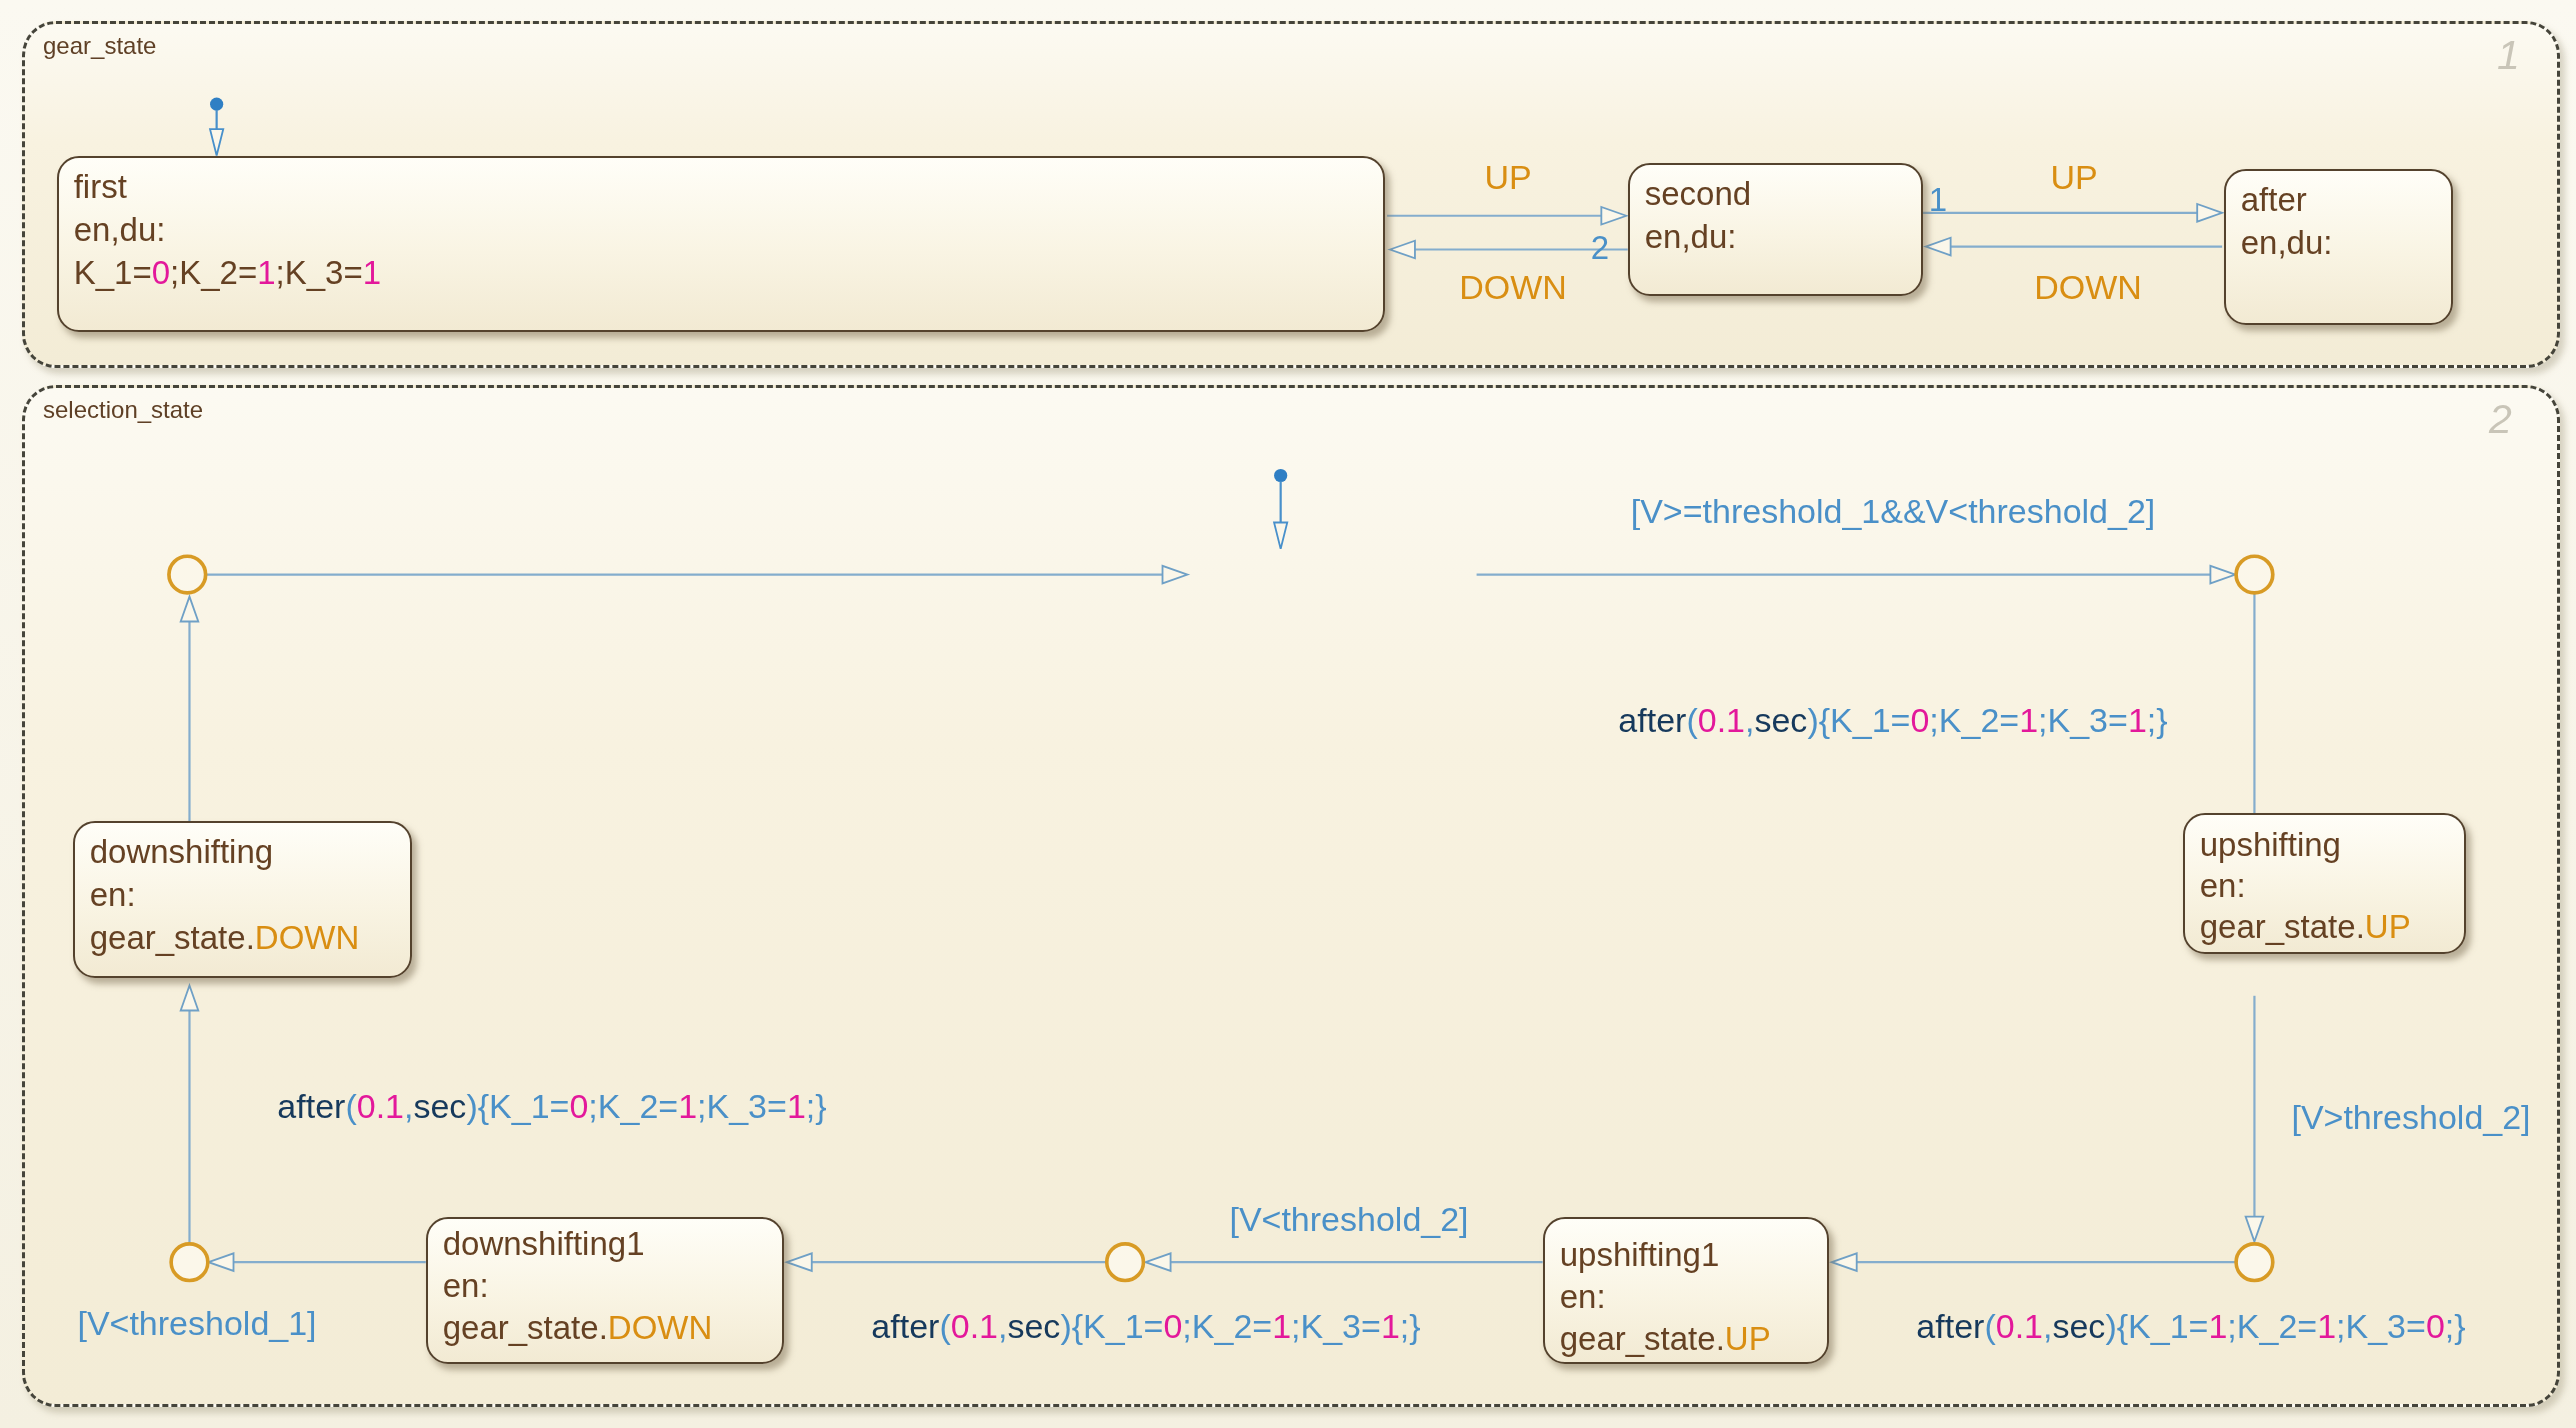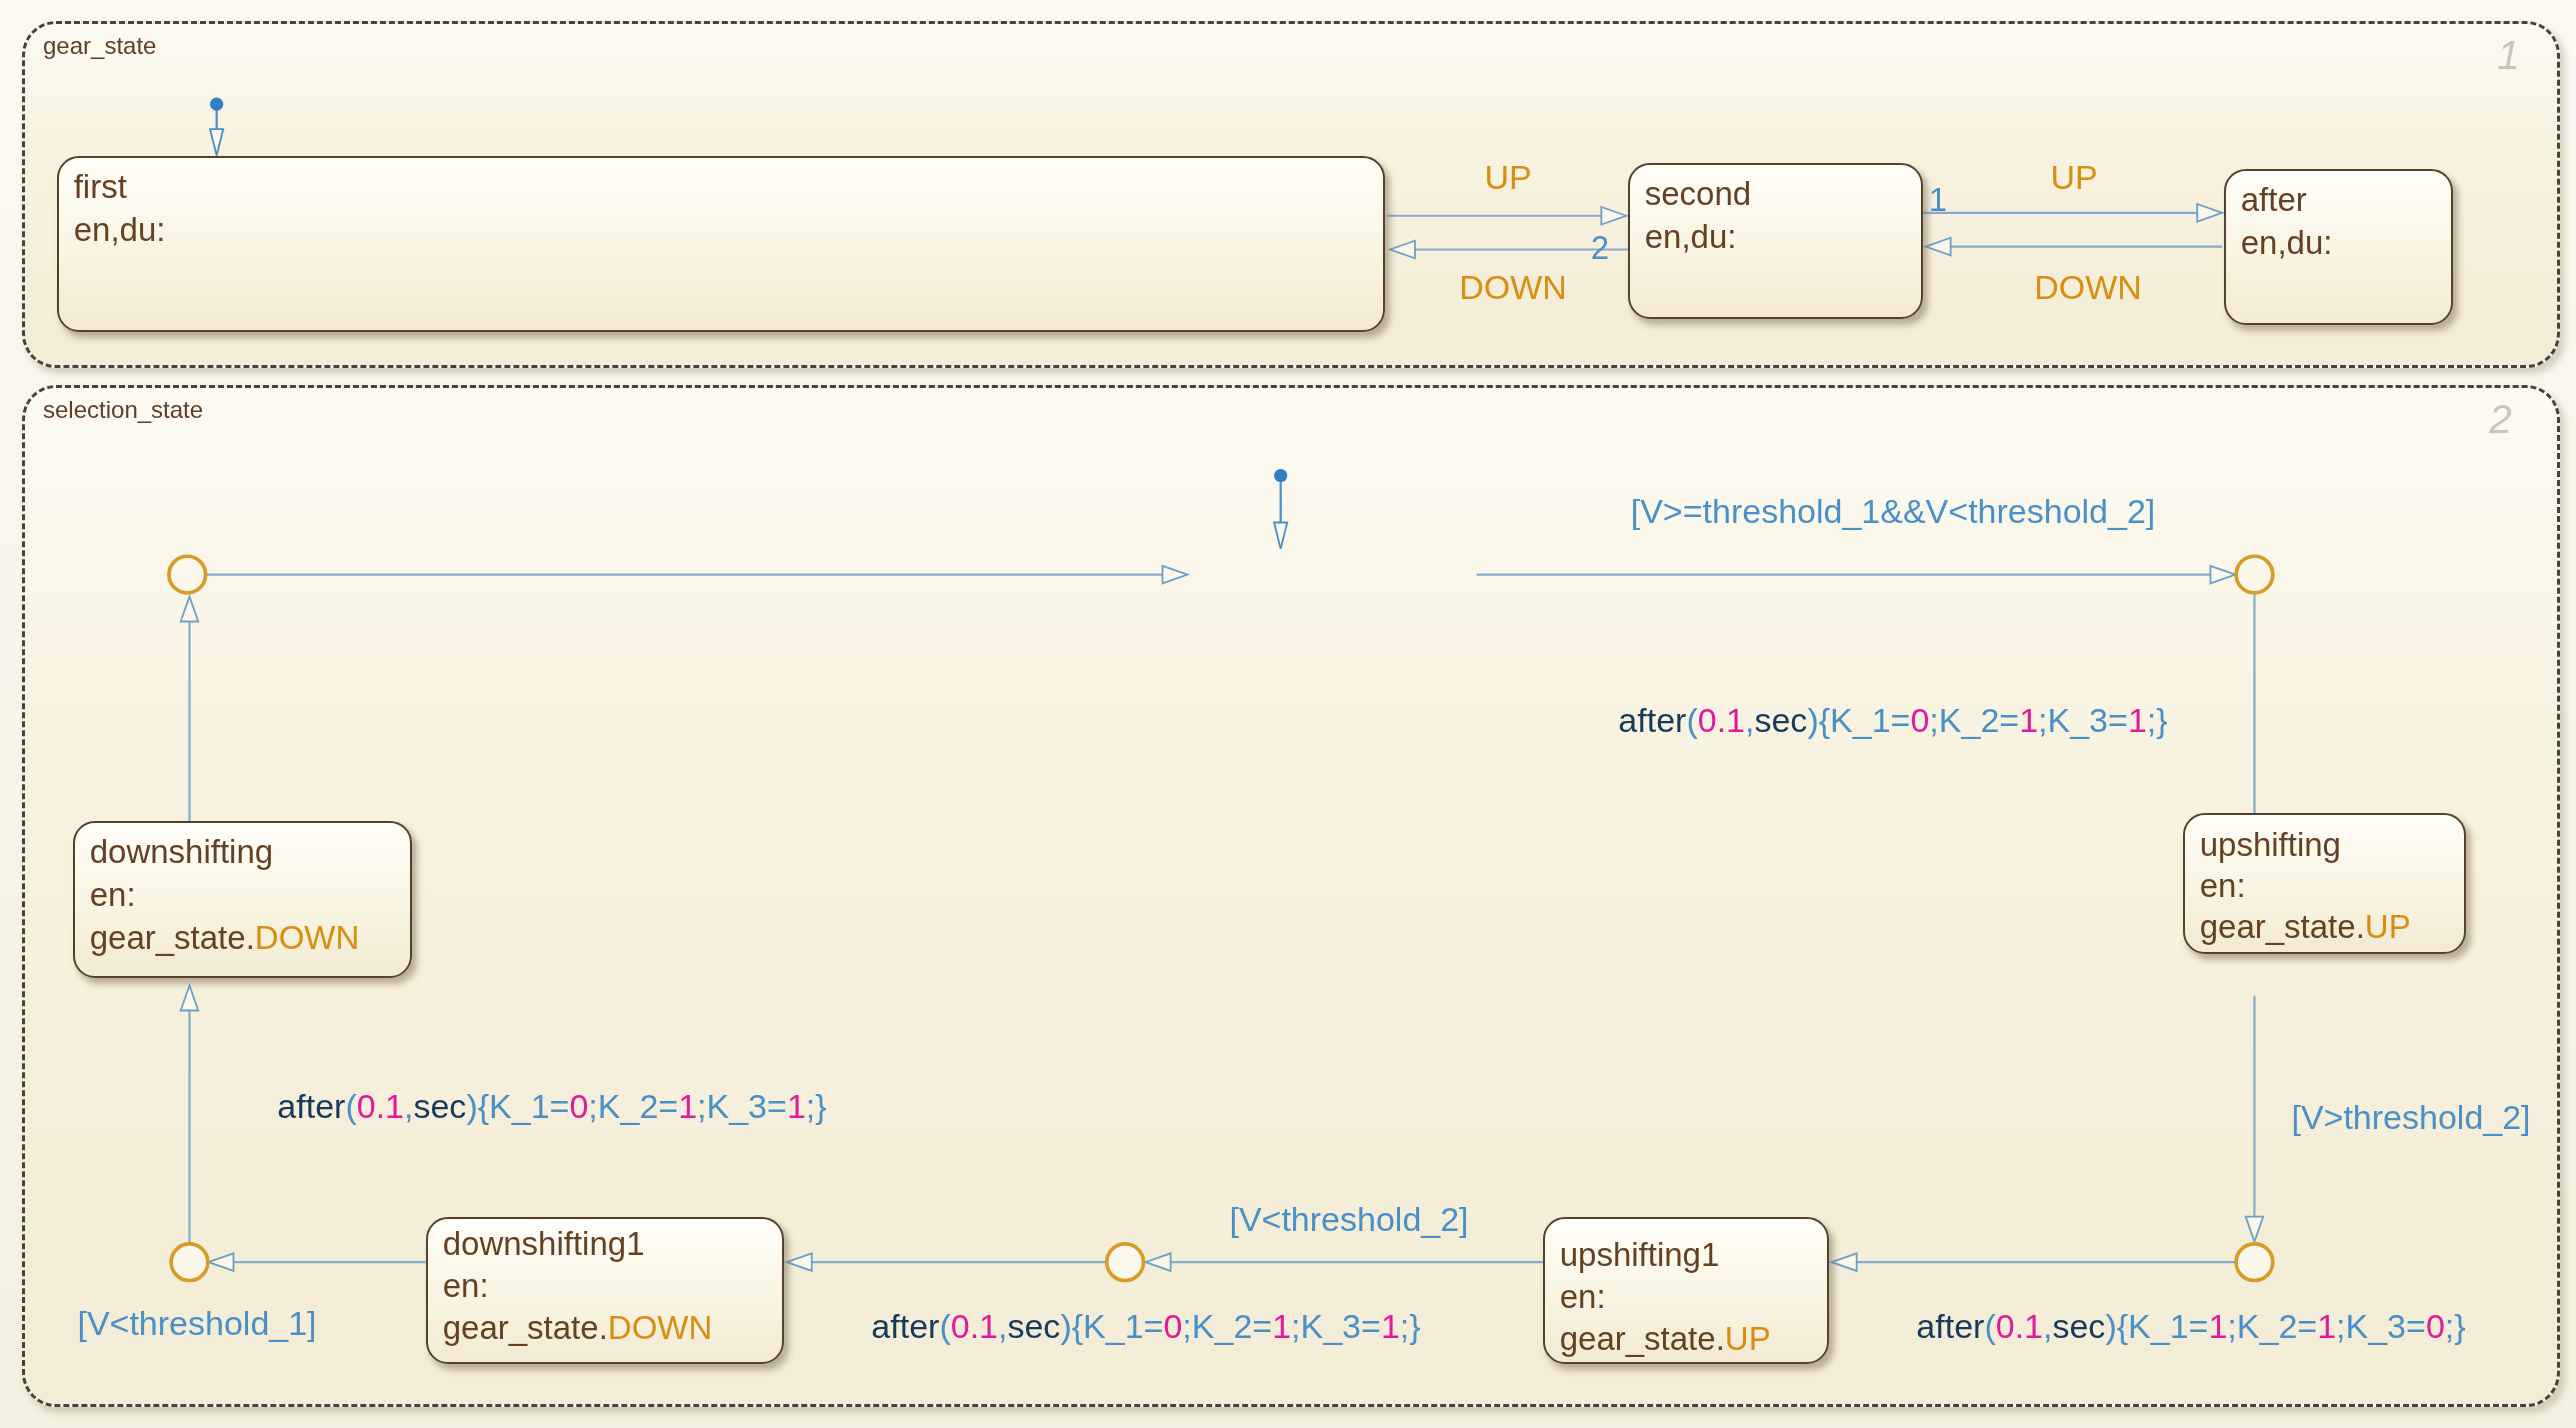--- a/index.html
+++ b/index.html
@@ -134,22 +134,23 @@
     <circle cx="255" cy="783" r="25" fill="#FBF7EA" stroke="#D89B25" stroke-width="5"></circle>
     <circle cx="3072" cy="783" r="25" fill="#FBF7EA" stroke="#D89B25" stroke-width="5"></circle>
     <circle cx="3072" cy="1720" r="25" fill="#FBF7EA" stroke="#D89B25" stroke-width="5"></circle>
     <circle cx="1533" cy="1720" r="25" fill="#FBF7EA" stroke="#D89B25" stroke-width="5"></circle>
     <circle cx="258" cy="1720" r="25" fill="#FBF7EA" stroke="#D89B25" stroke-width="5"></circle>
   </svg>
 
   <div class="state" style="left:57px;top:156px;width:1328px;height:176px">
     <div class="st-line">first</div>
     <div class="st-line">en,du:</div>
+    <div class="st-line"><span class="c-brown">K_1=</span><span class="c-magenta">0</span><span class="c-brown">;K_2=</span><span class="c-magenta">1</span><span class="c-brown">;K_3=</span><span class="c-magenta">1</span></div>
   </div>
-  <div class="state" style="left:1628px;top:163px;width:295px;height:156px">
+  <div class="state" style="left:1628px;top:163px;width:295px;height:133px">
     <div class="st-line">second</div>
     <div class="st-line">en,du:</div>
   </div>
   <div class="state" style="left:2224px;top:169px;width:229px;height:156px">
     <div class="st-line">after</div>
     <div class="st-line">en,du:</div>
   </div>
 
   <div class="state" style="left:2183px;top:813px;width:283px;height:141px;padding-top:9px">
     <div class="st-line" style="line-height:41px">upshifting</div>

